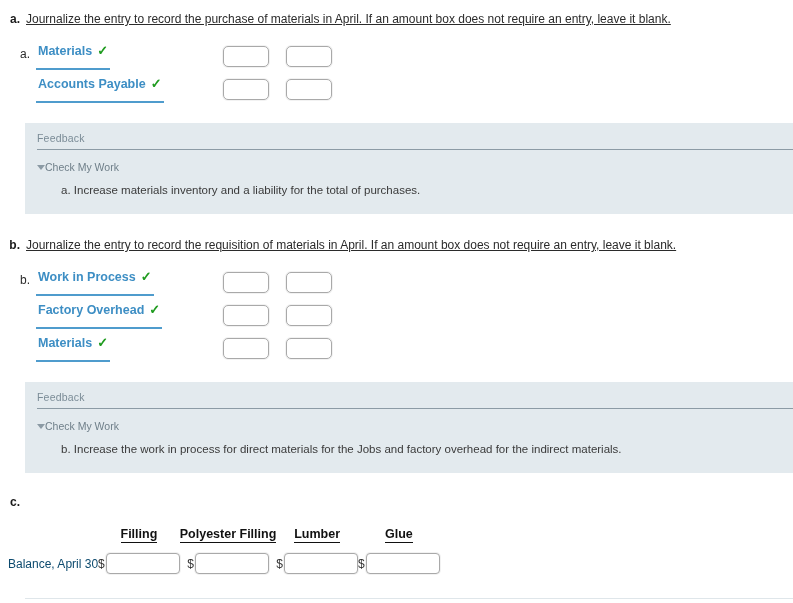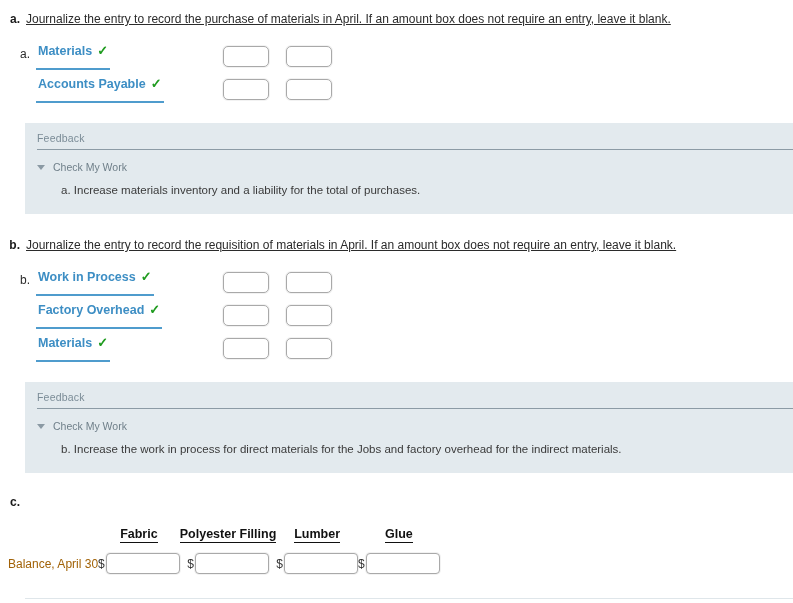--- a/index.html
+++ b/index.html
@@ -120,21 +120,21 @@
     padding-bottom: 5px;
   }
   .feedback-rule {
     border-top: 1px solid #8c9ba5;
     height: 0;
     margin: 0 0 11px 0;
   }
   .cmw-row {
     display: flex;
     align-items: center;
-    gap: 8px;
+    gap: 0;
     color: #6f7f89;
     font-size: 10.5px;
     cursor: pointer;
   }
   .caret {
     width: 0; height: 0;
     border-left: 4px solid transparent;
     border-right: 4px solid transparent;
     border-top: 5px solid #8b9aa4;
     display: inline-block;
@@ -164,21 +164,21 @@
   .ledger th span {
     border-bottom: 1.5px solid #111;
     padding-bottom: 1px;
   }
   .ledger td {
     padding: 0;
     vertical-align: middle;
   }
   .row-label {
     font-size: 12px;
-    color: #a16207;
+    color: #0c4a6e;
     white-space: nowrap;
     padding-right: 10px;
   }
   .money-cell {
     text-align: center;
     padding-right: 14px;
   }
   .money-wrap {
     display: inline-flex;
     align-items: center;
@@ -321,21 +321,21 @@
 
 <div class="question-row">
   <div class="q-letter">c.</div>
 </div>
 
 <div class="ledger">
   <table>
     <thead>
       <tr>
         <th></th>
-        <th><span>Fabric</span></th>
+        <th><span>Filling</span></th>
         <th><span>Polyester Filling</span></th>
         <th><span>Lumber</span></th>
         <th><span>Glue</span></th>
       </tr>
     </thead>
     <tbody>
       <tr>
         <td class="row-label">Balance, April 30</td>
         <td class="money-cell">
           <span class="money-wrap">

